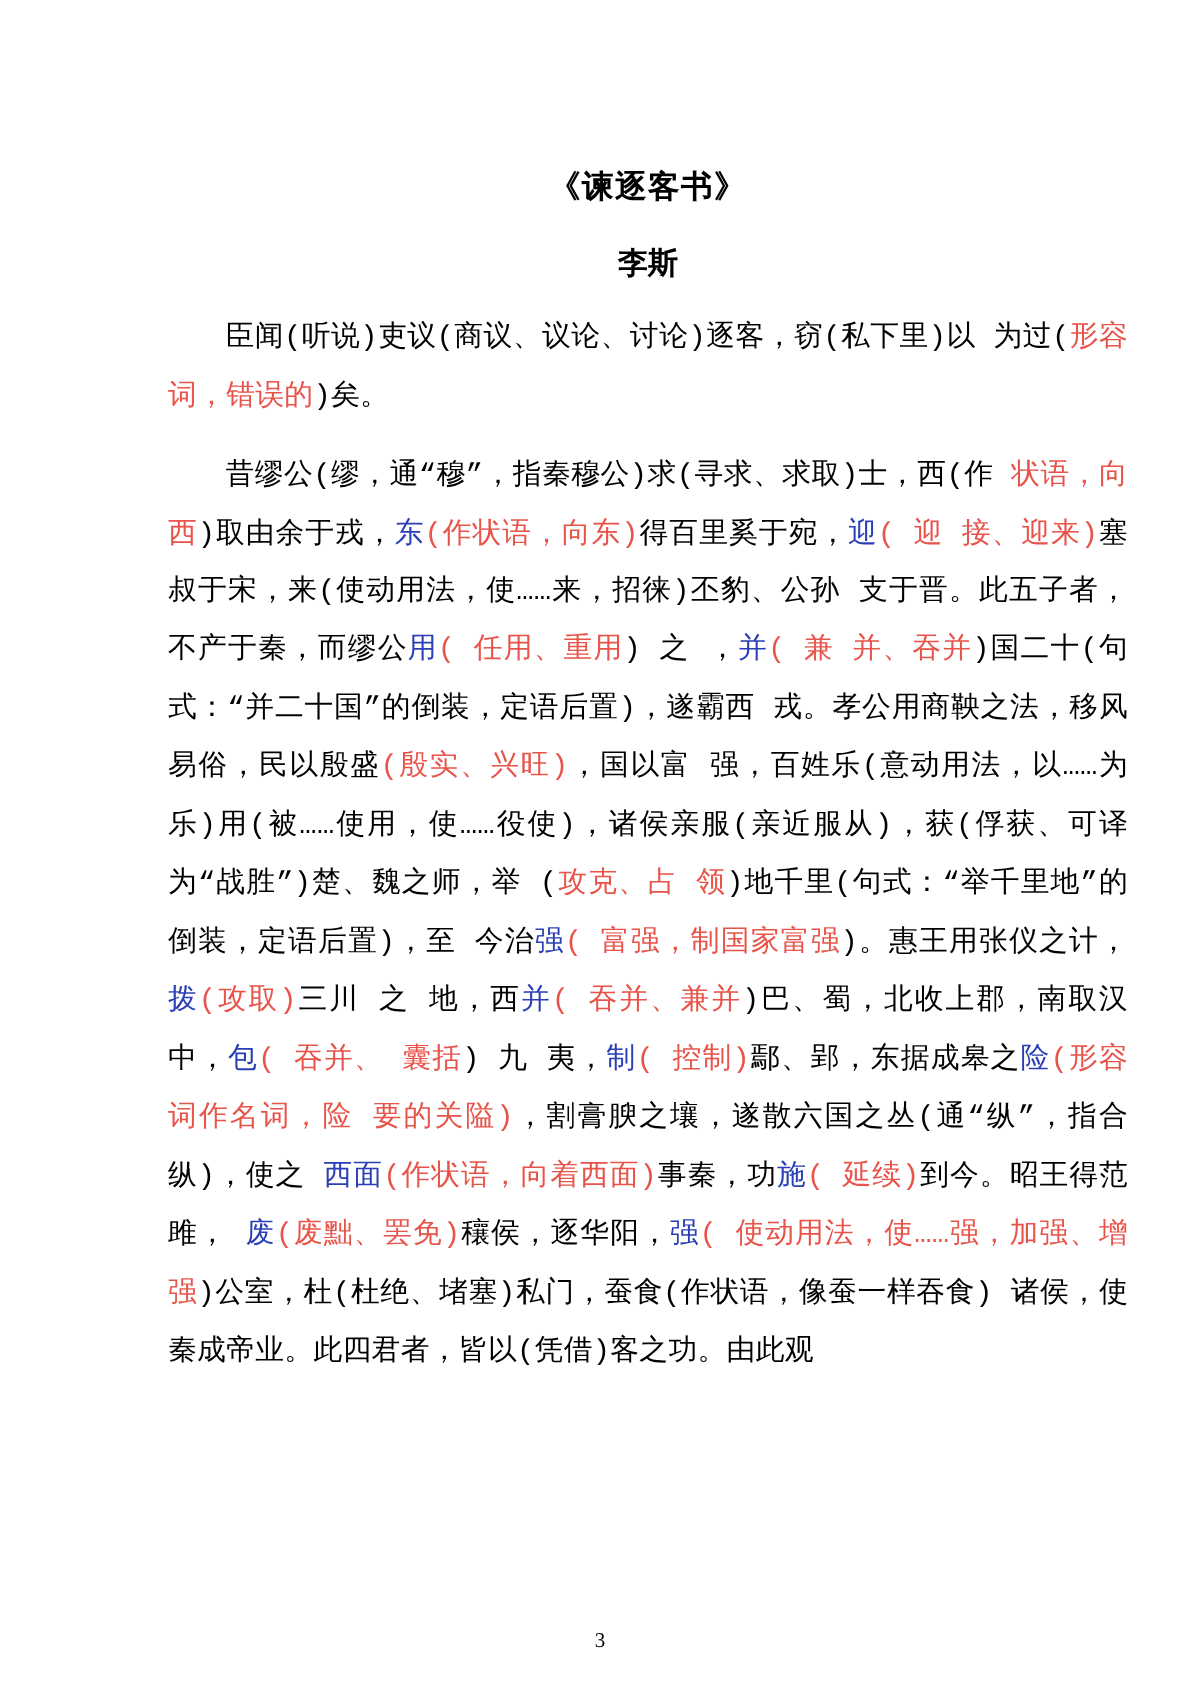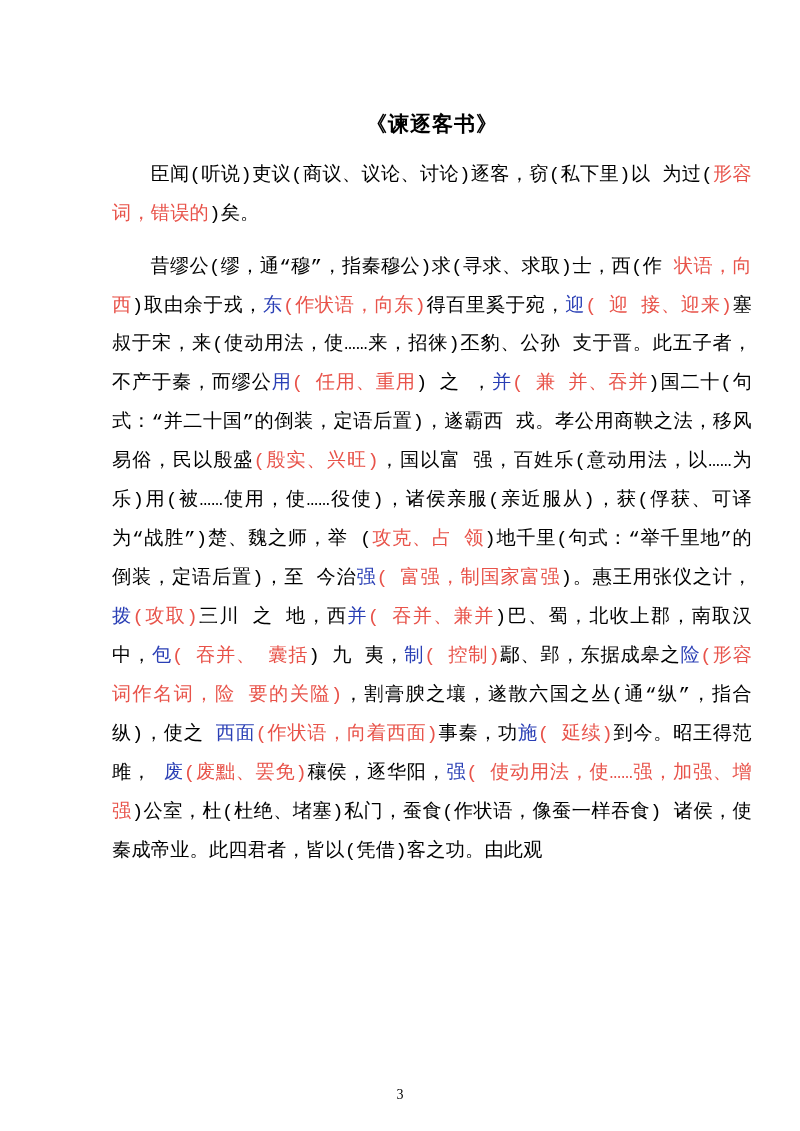--- a/index.html
+++ b/index.html
@@ -64,18 +64,19 @@
     font-size: 14px;
     color: #000;
   }
 </style>
 </head>
 <body>
 
 <div class="page">
 
   <h1 class="doc-title">《谏逐客书》</h1>
+  <h2 class="doc-author">李斯</h2>
 
   <p class="body-text indent"><span>臣闻(听说)吏议(商议、议论、讨论)逐客，窃(私下里)以 为过(</span><span class="red">形容词，错误的</span><span>)矣。</span></p>
   <p class="body-text indent"><span>昔缪公(缪，通“穆”，指秦穆公)求(寻求、求取)士，西(作 </span><span class="red">状语，向西</span><span>)取由余于戎，</span><span class="blue">东</span><span class="red">(作状语，向东)</span><span>得百里奚于宛，</span><span class="blue">迎</span><span class="red">( 迎 接、迎来)</span><span>塞叔于宋，来(使动用法，使……来，招徕)丕豹、公孙 支于晋。此五子者，不产于秦，而缪公</span><span class="blue">用</span><span class="red">( 任用、重用</span><span>) 之 ，</span><span class="blue">并</span><span class="red">( 兼 并、吞并</span><span>)国二十(句式：“并二十国”的倒装，定语后置)，遂霸西 戎。孝公用商鞅之法，移风易俗，民以殷盛</span><span class="red">(殷实、兴旺)</span><span>，国以富 强，百姓乐(意动用法，以……为乐)用(被……使用，使……役使)，诸侯亲服(亲近服从)，获(俘获、可译为“战胜”)楚、魏之师，举 (</span><span class="red">攻克、占 领</span><span>)地千里(句式：“举千里地”的倒装，定语后置)，至 今治</span><span class="blue">强</span><span class="red">( 富强，制国家富强</span><span>)。惠王用张仪之计，</span><span class="blue">拨</span><span class="red">(攻取)</span><span>三川 之 地，西</span><span class="blue">并</span><span class="red">( 吞并、兼并</span><span>)巴、蜀，北收上郡，南取汉中，</span><span class="blue">包</span><span class="red">( 吞并、 囊括</span><span>) 九 夷，</span><span class="blue">制</span><span class="red">( 控制)</span><span>鄢、郢，东据成皋之</span><span class="blue">险</span><span class="red">(形容词作名词，险 要的关隘)</span><span>，割膏腴之壤，遂散六国之丛(通“纵”，指合纵)，使之 </span><span class="blue">西面</span><span class="red">(作状语，向着西面)</span><span>事秦，功</span><span class="blue">施</span><span class="red">( 延续)</span><span>到今。昭王得范雎， </span><span class="blue">废</span><span class="red">(废黜、罢免)</span><span>穰侯，逐华阳，</span><span class="blue">强</span><span class="red">( 使动用法，使……强，加强、增强</span><span>)公室，杜(杜绝、堵塞)私门，蚕食(作状语，像蚕一样吞食) 诸侯，使秦成帝业。此四君者，皆以(凭借)客之功。由此观</span></p>
 
   <div class="page-number">3</div>
 </div>
 
 </body></html>

